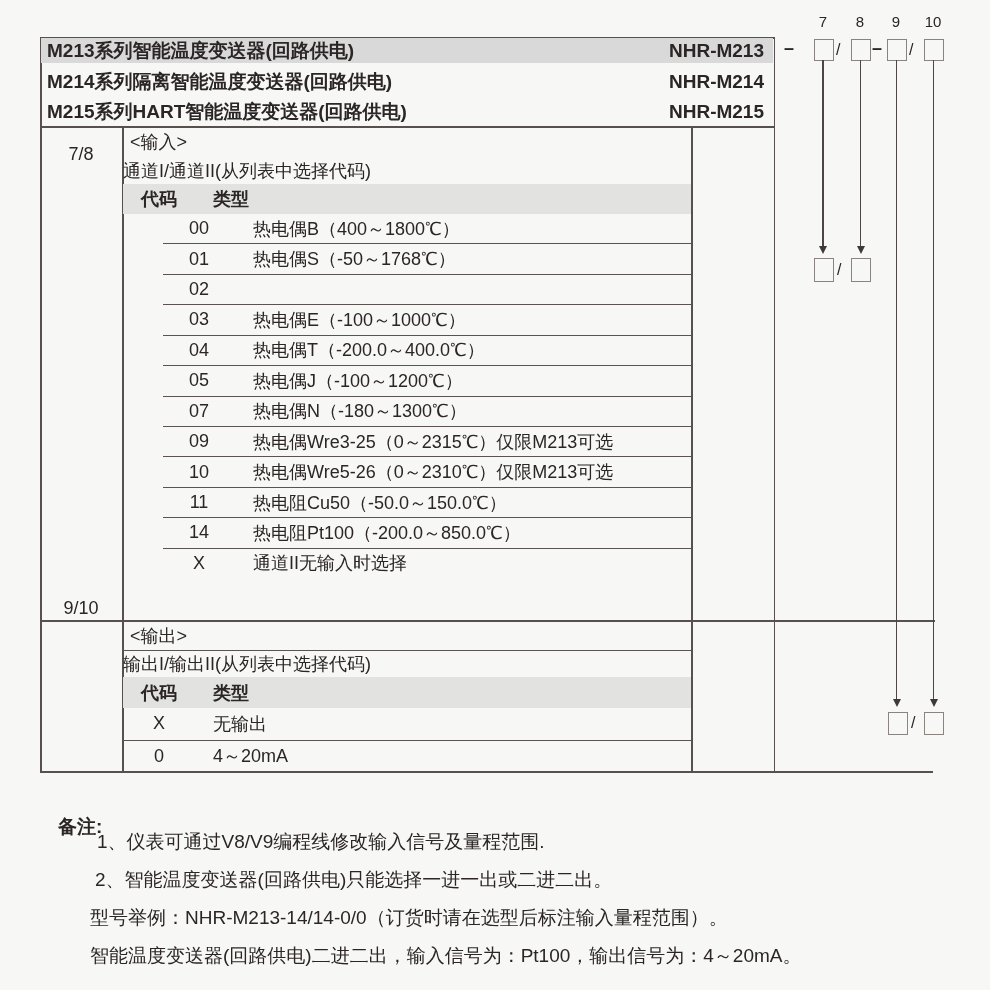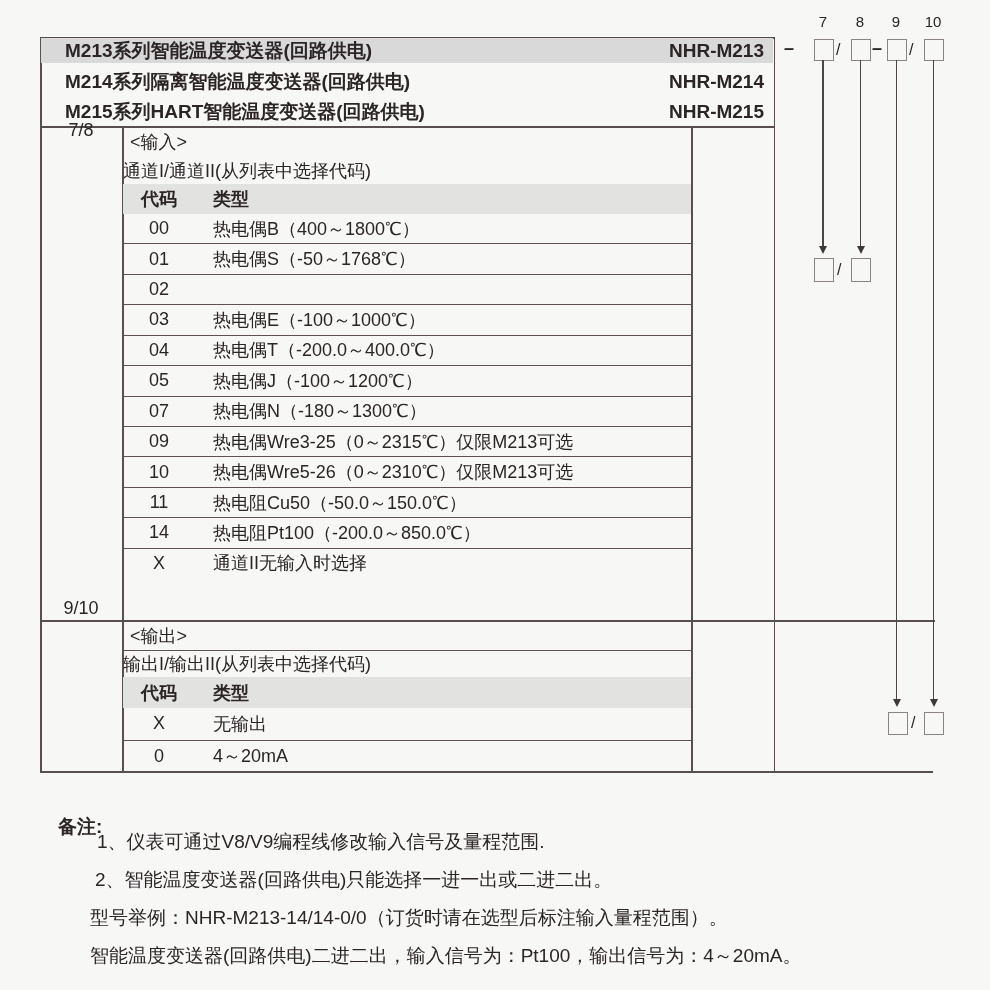--- a/index.html
+++ b/index.html
@@ -15,21 +15,21 @@
   .thinv{position:absolute;width:1.3px;background:#4c4645;}
 
   
   .top-clip{position:absolute;left:228px;top:0;width:420px;height:5px;overflow:hidden;}
   .top-clip span{display:block;margin-top:-17px;font-size:19px;font-weight:bold;letter-spacing:.5px;white-space:nowrap;}
 
   
   .header{position:absolute;left:41px;top:38px;width:732px;}
   .prod-row{display:flex;align-items:center;height:30px;font-size:19px;font-weight:bold;}
   .prod-row.hl{height:25px;background:#d9d9d9;}
-  .prod-name{padding-left:24px;white-space:nowrap;text-align:center;}
+  .prod-name{padding-left:6px;white-space:nowrap;text-align:center;}
   .prod-model{margin-left:auto;padding-right:9px;white-space:nowrap;}
 
   
   .sec-label{position:absolute;left:40px;width:82px;text-align:center;font-size:18px;}
 
   
   .sec{position:absolute;left:123px;width:568px;font-size:18px;}
   .sec .title{display:flex;align-items:center;padding-left:7px;white-space:nowrap;}
   .sec .subtitle{display:flex;align-items:center;white-space:nowrap;}
   .band{display:flex;align-items:center;background:#e2e2e1;font-weight:bold;}
@@ -76,29 +76,29 @@
     <div class="prod-row" style="margin-top:4px;">
       <span class="prod-name">M214系列隔离智能温度变送器(回路供电)</span>
       <span class="prod-model">NHR-M214</span>
     </div>
     <div class="prod-row">
       <span class="prod-name">M215系列HART智能温度变送器(回路供电)</span>
       <span class="prod-model">NHR-M215</span>
     </div>
   </div>
 
-  <div class="sec-label" style="top:120px;">7/8</div>
+  <div class="sec-label" style="top:144px;">7/8</div>
   <div class="sec" style="top:127px;">
     <div class="title" style="height:30px;">&lt;输入&gt;</div>
     <div class="subtitle" style="height:27px;">通道I/通道II(从列表中选择代码)</div>
     <div class="band" style="height:30px;">
       <span class="code-cell">代码</span>
       <span class="type-cell">类型</span>
     </div>
-    <div class="rows" style="height:364px;">
+    <div class="rows" style="height:364px;margin-left:40px;">
       <div class="trow bb">
           <span class="code-cell">00</span>
           <span class="type-cell">热电偶B（400～1800℃）</span>
         </div>
       <div class="trow bb">
           <span class="code-cell">01</span>
           <span class="type-cell">热电偶S（-50～1768℃）</span>
         </div>
       <div class="trow bb">
           <span class="code-cell">02</span>

